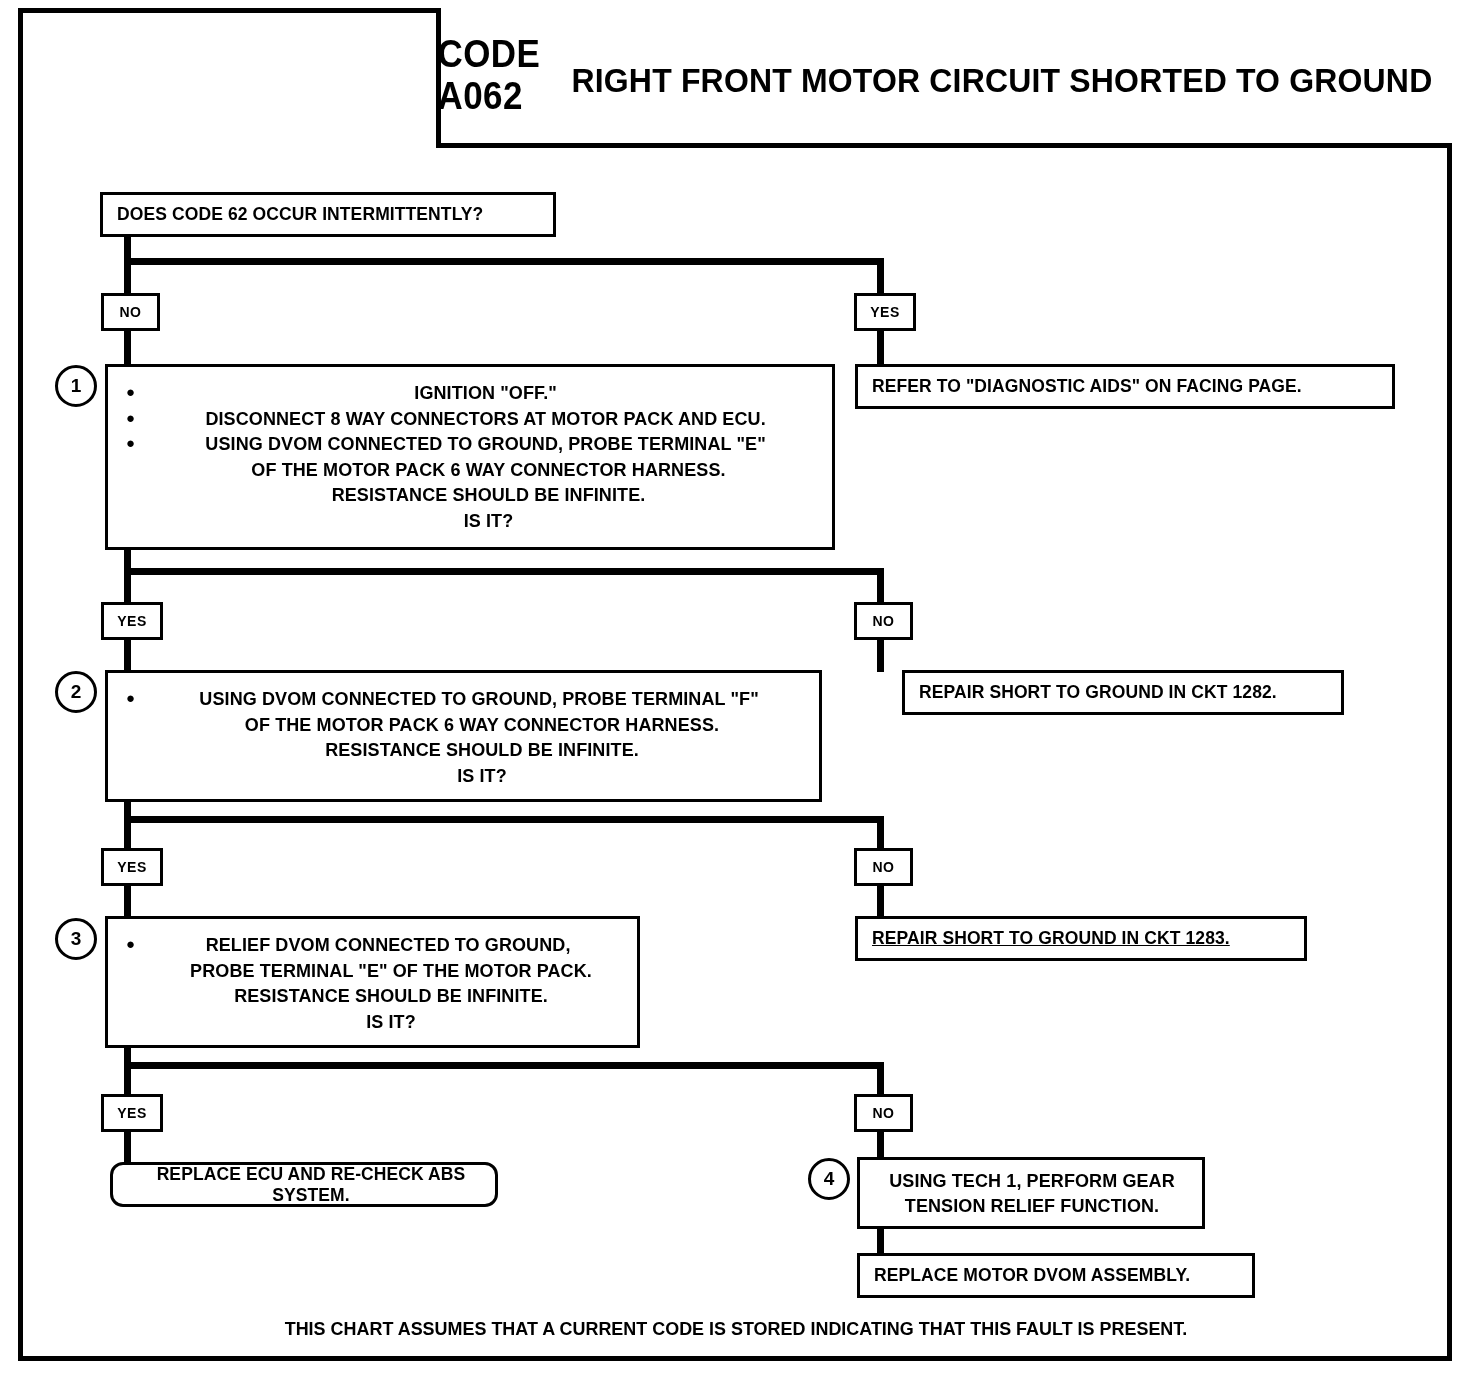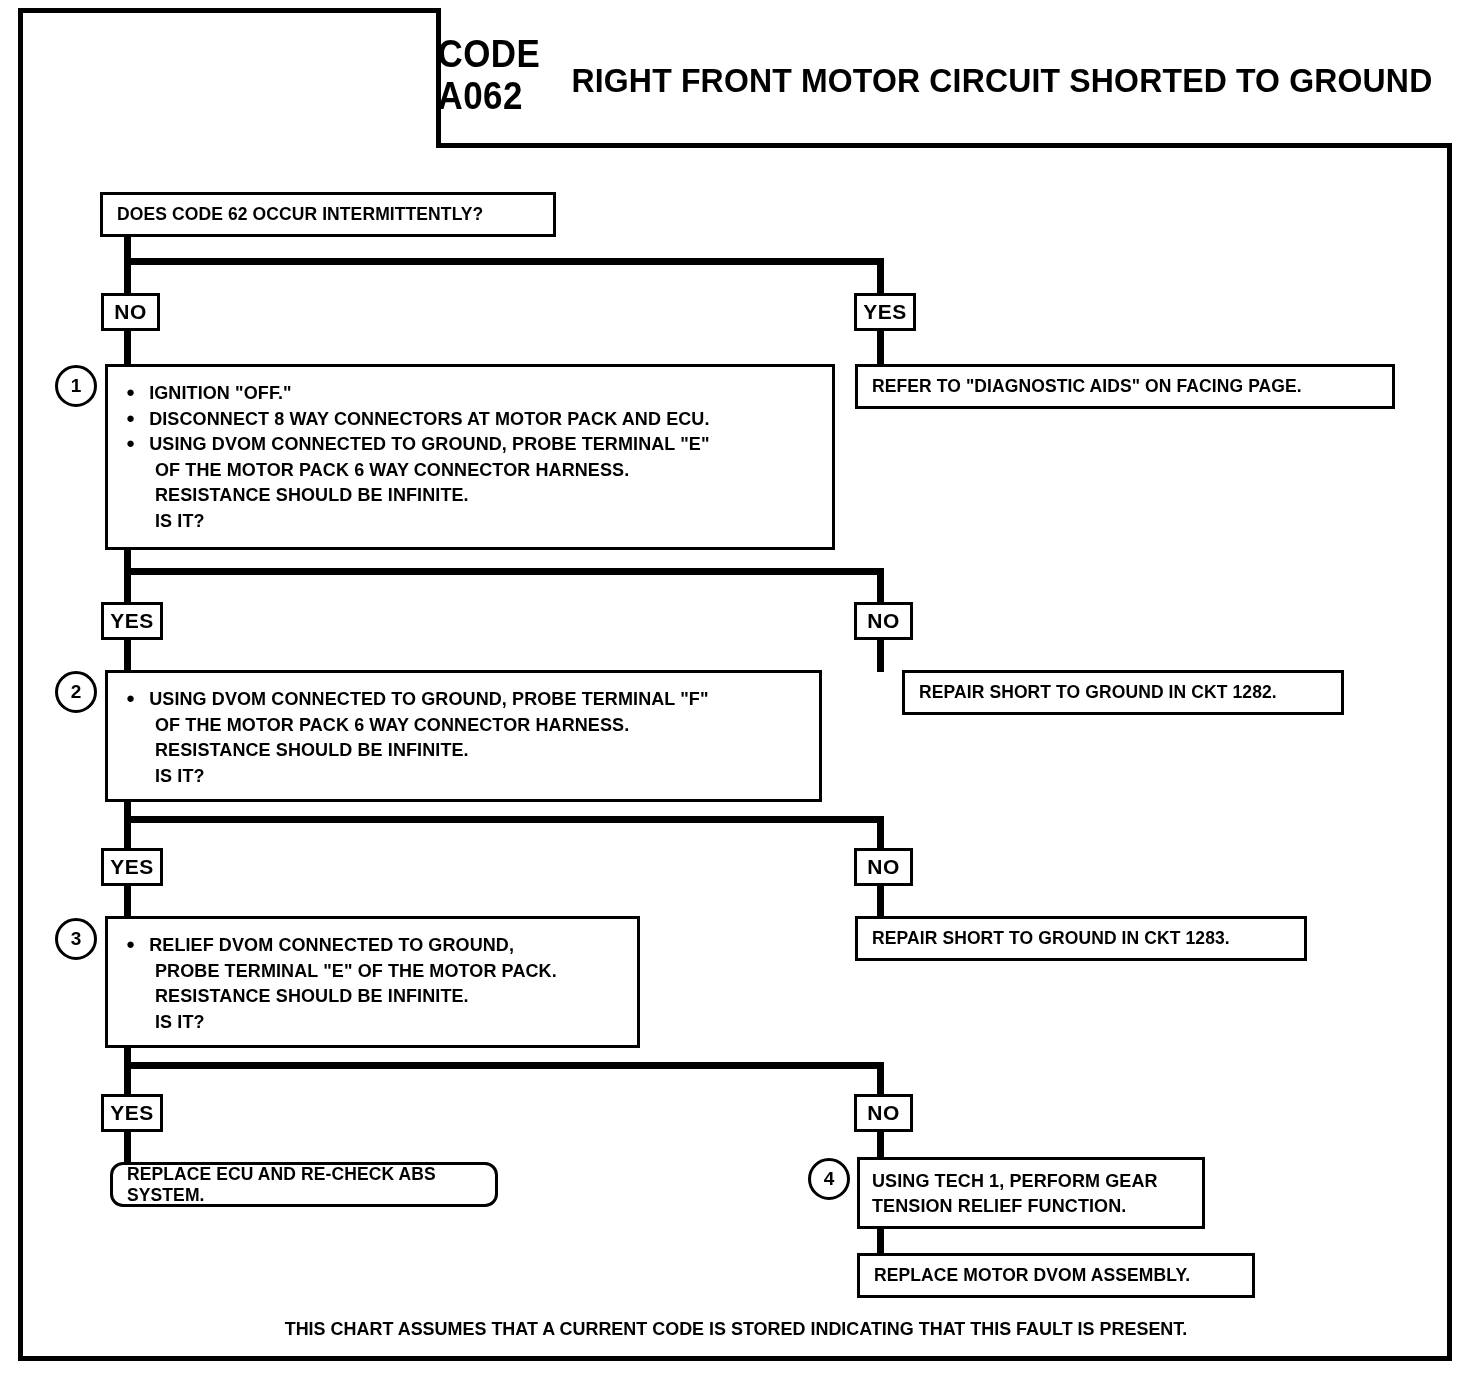--- a/index.html
+++ b/index.html
@@ -65,20 +65,21 @@
   }
 
   
   .fbox {
     position: absolute;
     border: 3px solid #000;
     background: #fff;
     box-sizing: border-box;
     font-weight: bold;
     letter-spacing: 0.1px;
+    text-align: center;
   }
   .fbox .txt {
     display: block;
     white-space: pre-line;
   }
 
   
   .line-box {
     font-size: 17.5px;
     display: flex;
@@ -106,21 +107,21 @@
     flex: 1 1 auto;
     white-space: pre-line;
   }
   .instr-box .cont-text {
     white-space: pre-line;
     padding-left: 29px;
   }
 
   
   .yn {
-    font-size: 21px;
+    font-size: 14px;
     display: flex;
     align-items: center;
     justify-content: center;
     letter-spacing: 0.5px;
   }
 
   
   .step-circle {
     position: absolute;
     width: 42px;
@@ -257,21 +258,21 @@
   <div class="fbox yn" style="left:101px; top:848px; width:62px; height:38px;">
     <span class="txt">YES</span>
   </div>
   <div class="fbox yn" style="left:854px; top:848px; width:59px; height:38px;">
     <span class="txt">NO</span>
   </div>
 
   <div class="vline" style="left:124px; top:886px; height:32px;"></div>
   <div class="vline" style="left:877px; top:886px; height:32px;"></div>
 
-  <div class="fbox line-box" style="left:855px; top:916px; width:452px; height:45px;">
+  <div class="fbox line-box" style="left:855px; top:916px; width:452px; height:45px;text-decoration:underline;">
     <span class="txt">REPAIR SHORT TO GROUND IN CKT 1283.</span>
   </div>
 
   <div class="step-circle" style="left:55px; top:918px;">
     <span>3</span>
   </div>
   <div class="fbox instr-box" style="left:105px; top:916px; width:535px; height:132px;">
     <div class="bullet-row">
       <span class="bullet">●</span>
       <span class="bullet-text">RELIEF DVOM CONNECTED TO GROUND,</span>

